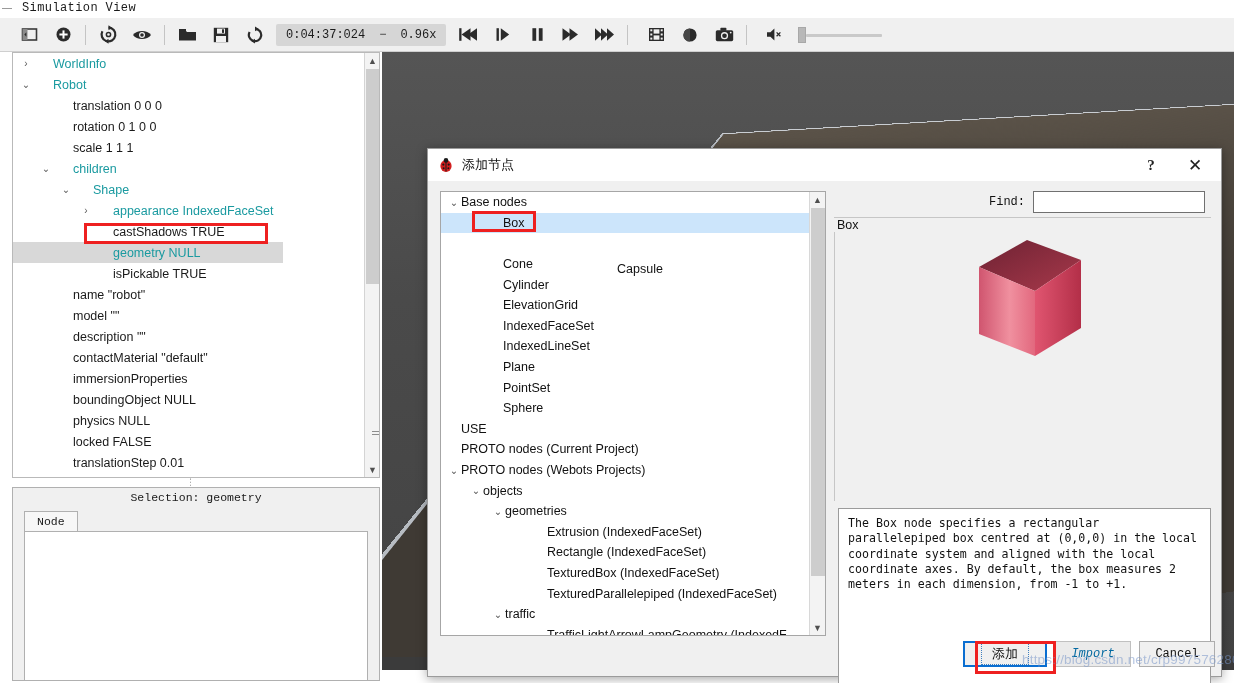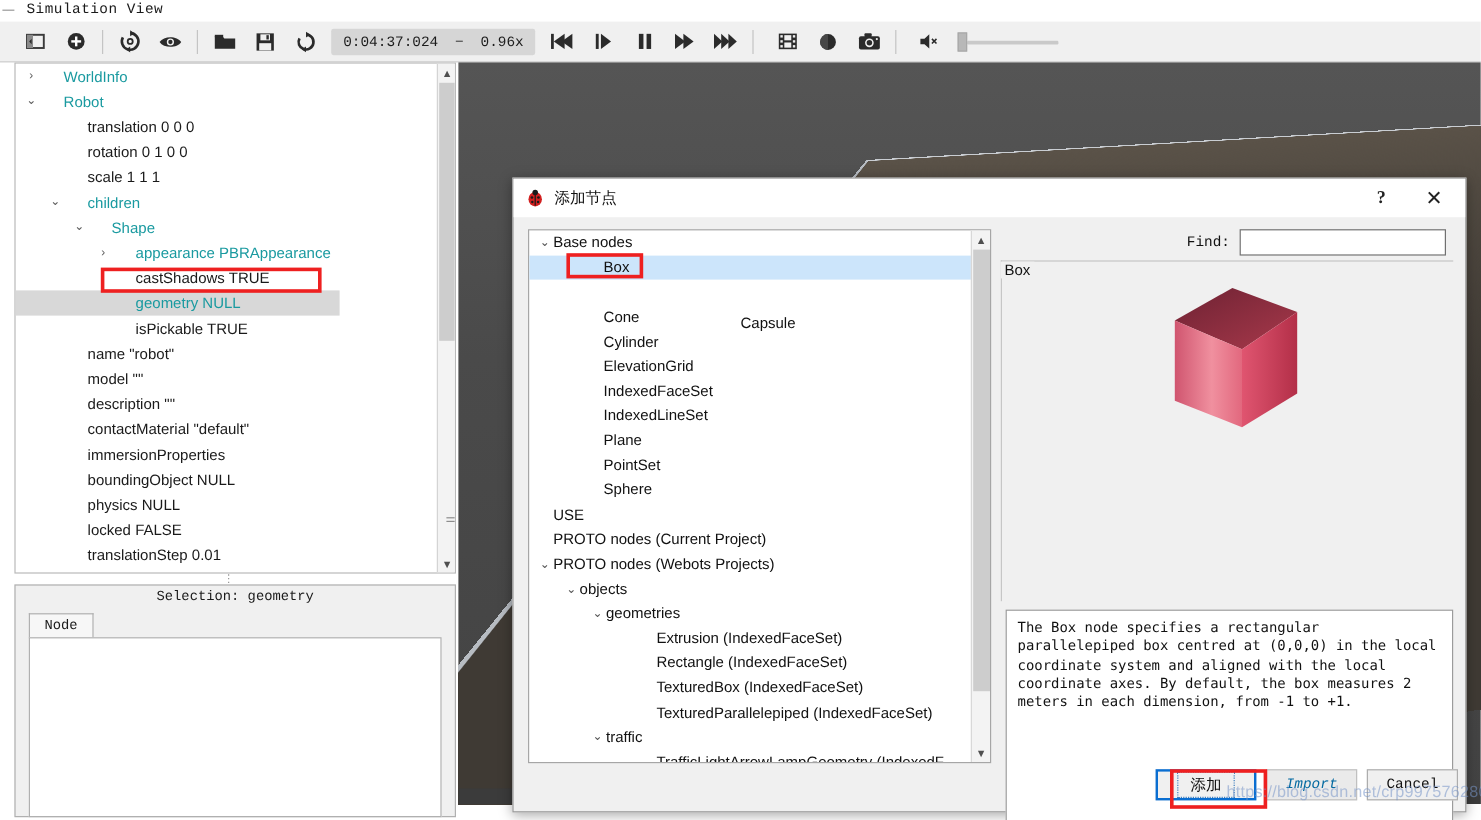--- a/index.html
+++ b/index.html
@@ -442,21 +442,21 @@
           <span class="tlabel tkey">children</span>
         </div>
         <div class="trow" style="padding-left: 46px;">
           <span class="twist">⌄</span>
           <span class="ico"><span class="ball"></span></span>
           <span class="tlabel tkey">Shape</span>
         </div>
         <div class="trow" style="padding-left: 66px;">
           <span class="twist">›</span>
           <span class="ico"><span class="ball"></span></span>
-          <span class="tlabel tkey">appearance PBRAppearance</span>
+          <span class="tlabel tkey">appearance IndexedFaceSet</span>
         </div>
         <div class="trow" style="padding-left: 66px;">
           <span class="twist none">&nbsp;</span>
           <span class="ico"><span class="cube"></span></span>
           <span class="tlabel tname">castShadows TRUE</span>
         </div>
         <div class="trow sel" style="padding-left: 66px;">
           <span class="twist none">&nbsp;</span>
           <span class="ico"><span class="ball"></span></span>
           <span class="tlabel tkey">geometry NULL</span>

